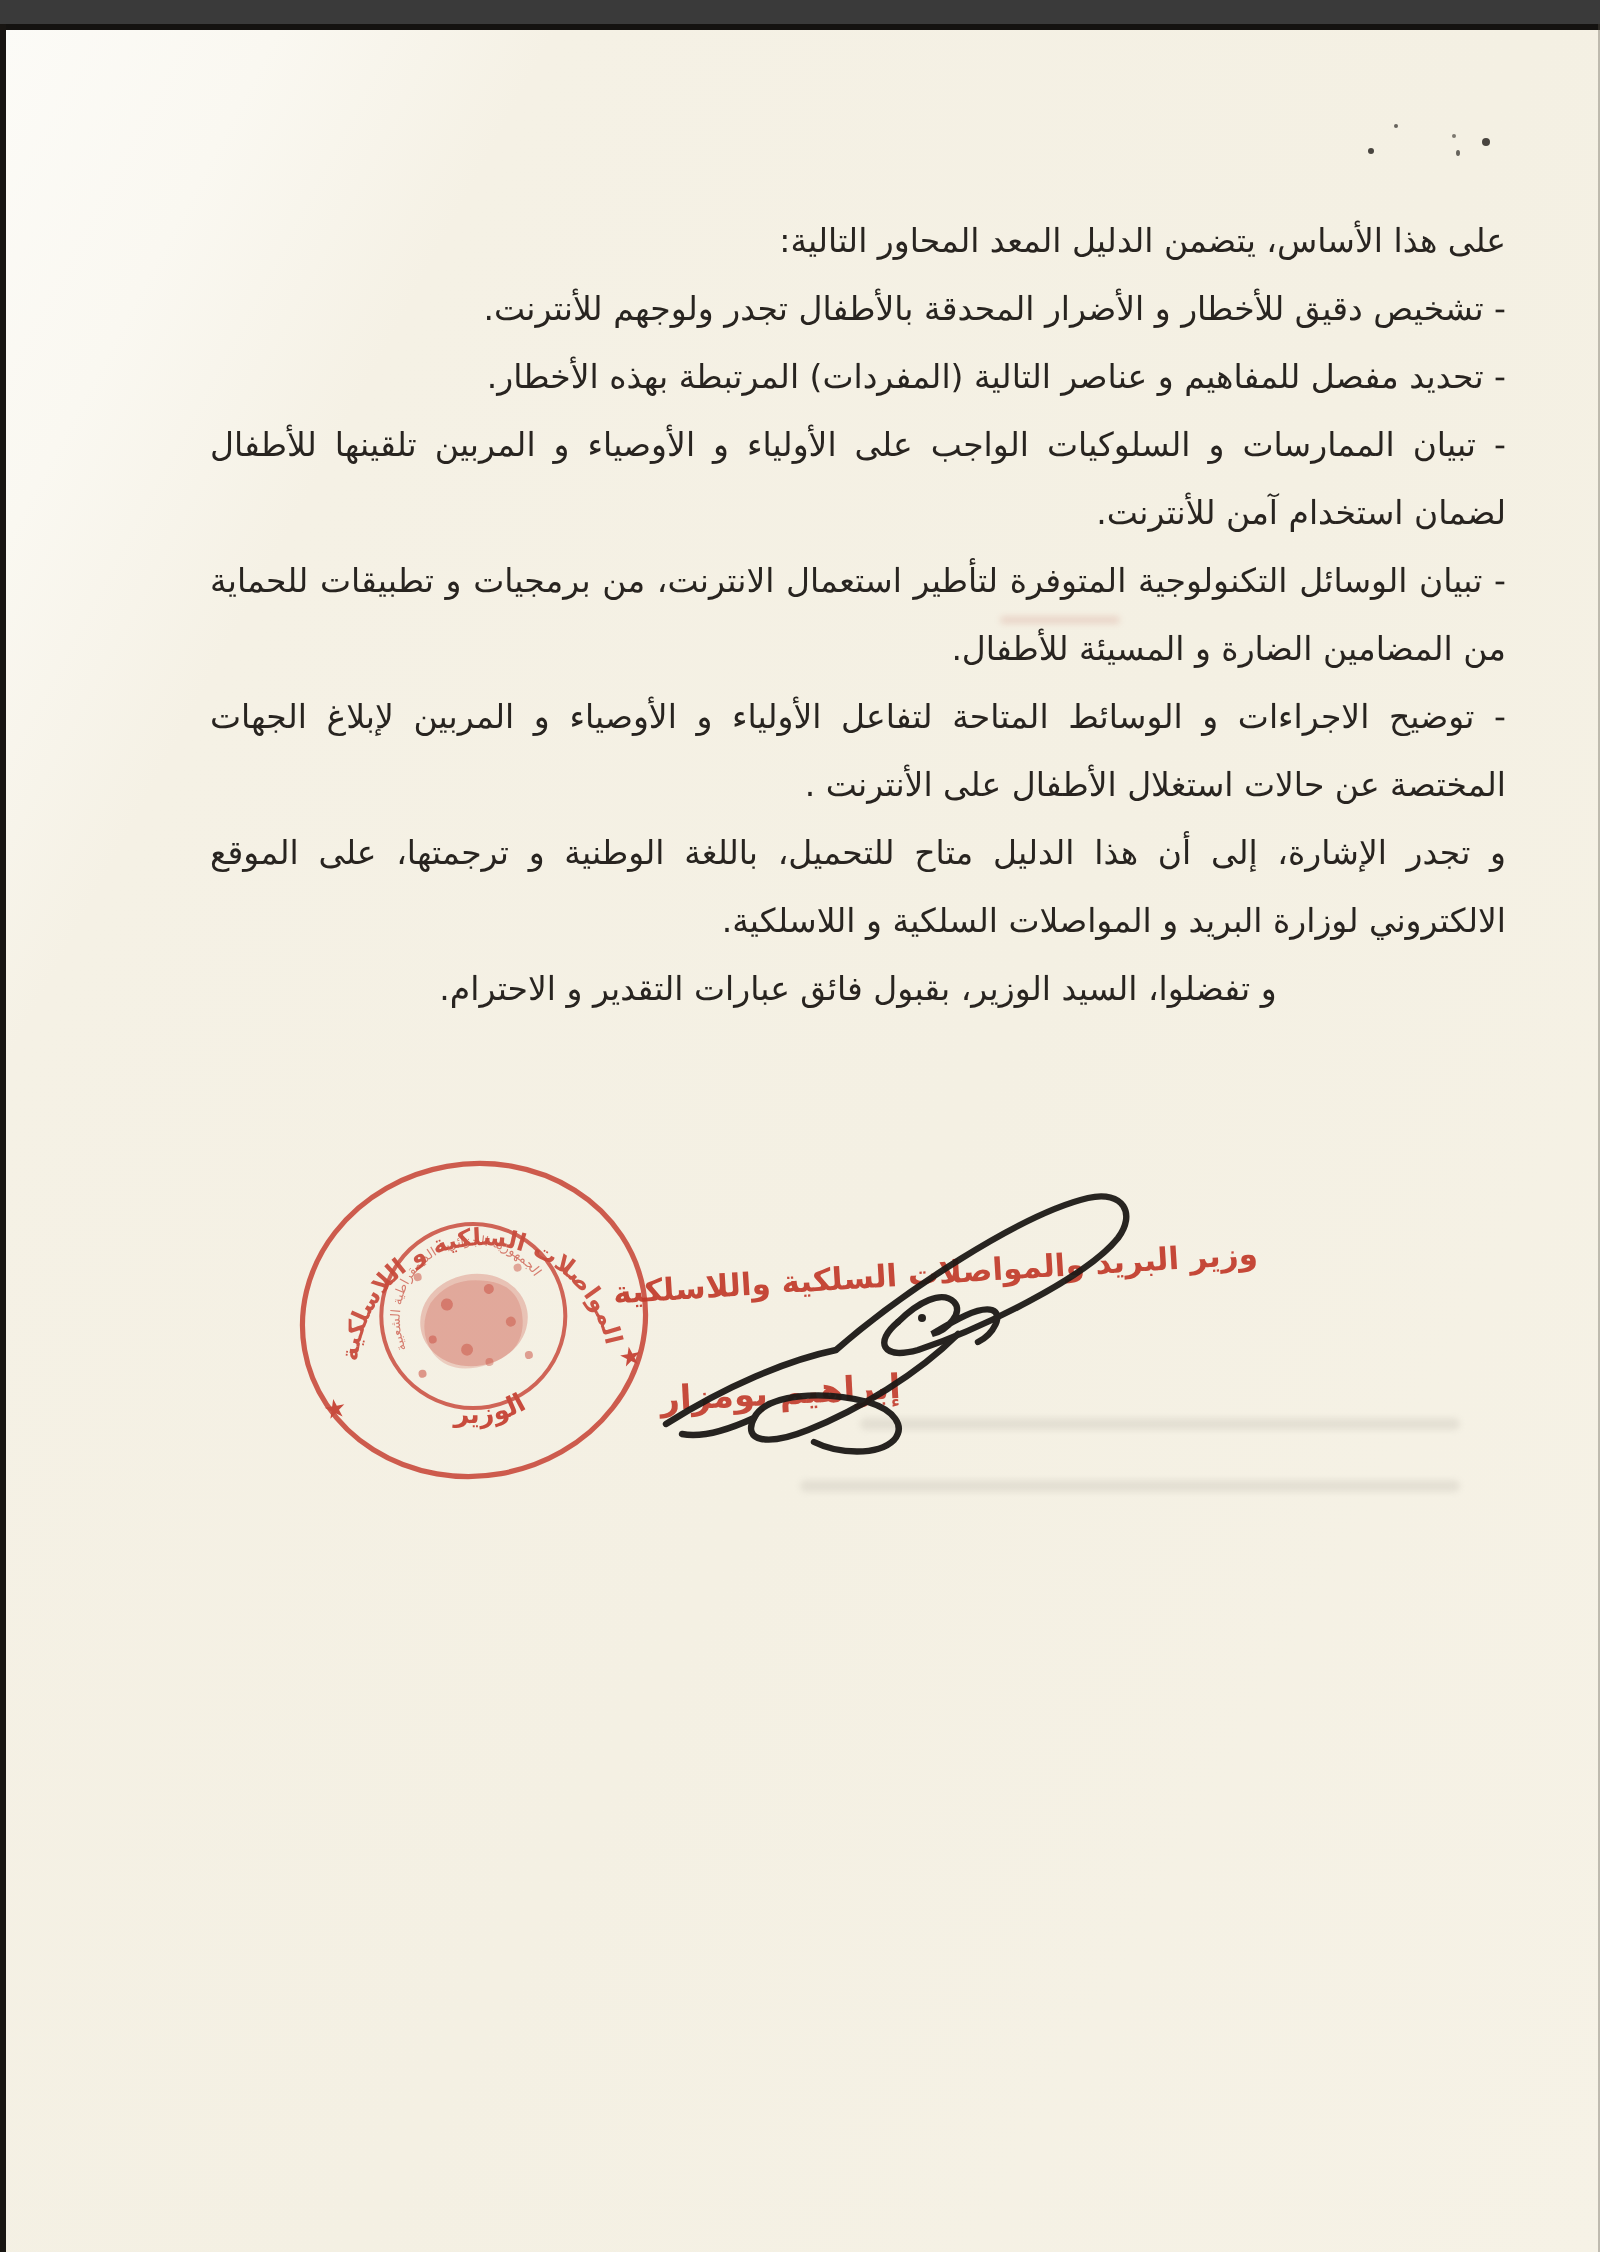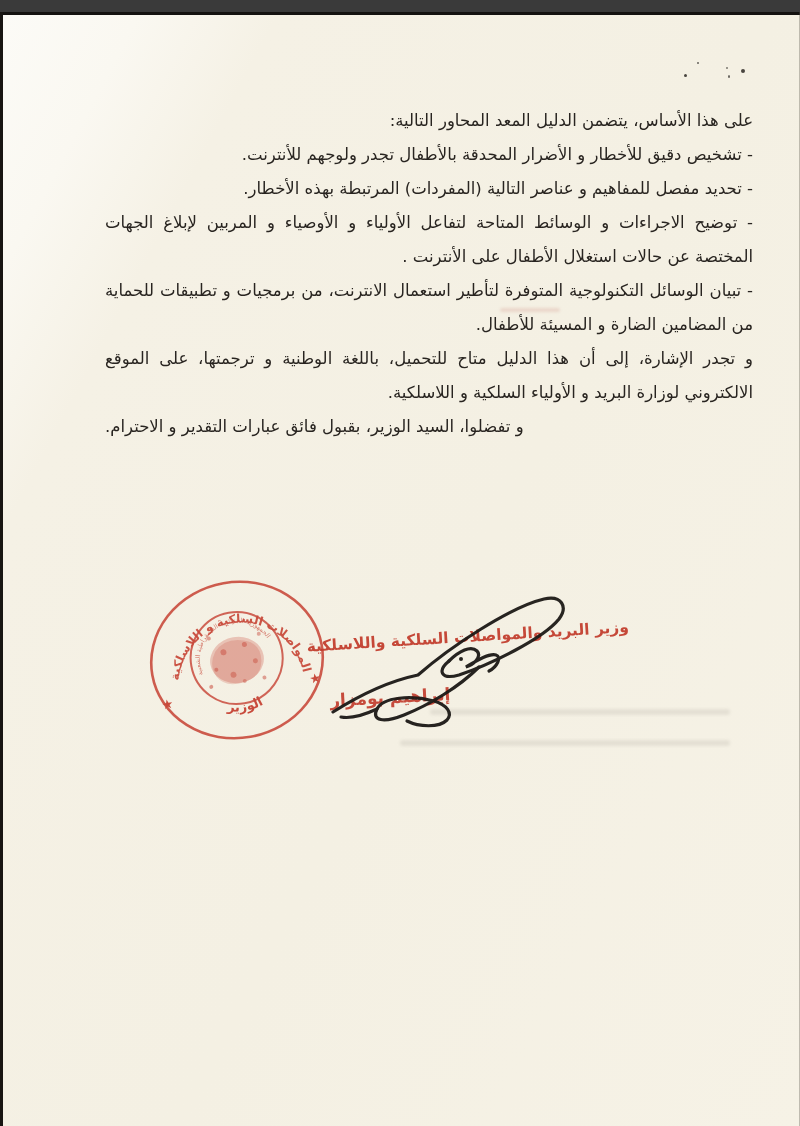--- a/index.html
+++ b/index.html
@@ -28,21 +28,21 @@
     text-align: justify;
     color: #282420;
     font-size: 16.5px;
     line-height: 34px;
     letter-spacing: 0;
   }
   .letter-body p { margin: 0; }
   .intro   { margin-bottom: 8px; }
   .b-gap   { margin-bottom: 33px; }
   .note    { margin-top: 12px; }
-  .closing { margin-top: 20px; text-align: left; }
+  .closing { margin-top: 20px; text-align: center; }
 
   
   .speck { position:absolute; border-radius:50%; background:#2a2722; }
 
   
   .ghost {
     position:absolute; height:6px; border-radius:3px;
     background:#9a948a; opacity:.18; filter: blur(1.5px);
   }
 
@@ -81,23 +81,24 @@
   <div class="speck" style="left:741px;top:57px;width:4px;height:4px;opacity:.85"></div>
 
   <div class="ghost" style="left:430px;top:697px;width:300px"></div>
   <div class="ghost" style="left:400px;top:728px;width:330px"></div>
   <div class="ghost" style="left:500px;top:296px;width:60px;height:4px;background:#c77a6e;opacity:.22"></div>
 
   <div class="letter-body">
     <p class="intro">على هذا الأساس، يتضمن الدليل المعد المحاور التالية:</p>
     <p class="b-gap">- تشخيص دقيق للأخطار و الأضرار المحدقة بالأطفال تجدر ولوجهم للأنترنت.</p>
     <p>- تحديد مفصل للمفاهيم و عناصر التالية (المفردات) المرتبطة بهذه الأخطار.</p>
+    <p>- تبيان الممارسات و السلوكيات الواجب على الأولياء و الأوصياء و المربين تلقينها للأطفال لضمان استخدام آمن للأنترنت.</p>
+    <p>- تبيان الوسائل التكنولوجية المتوفرة لتأطير استعمال الانترنت، من برمجيات و تطبيقات للحماية من المضامين الضارة و المسيئة للأطفال.</p>
     <p>- توضيح الاجراءات و الوسائط المتاحة لتفاعل الأولياء و الأوصياء و المربين لإبلاغ الجهات المختصة عن حالات استغلال الأطفال على الأنترنت .</p>
-    <p>- تبيان الوسائل التكنولوجية المتوفرة لتأطير استعمال الانترنت، من برمجيات و تطبيقات للحماية من المضامين الضارة و المسيئة للأطفال.</p>
-    <p class="note">و تجدر الإشارة، إلى أن هذا الدليل متاح للتحميل، باللغة الوطنية و ترجمتها، على الموقع الالكتروني لوزارة البريد و الأولياء السلكية و اللاسلكية.</p>
+    <p class="note">و تجدر الإشارة، إلى أن هذا الدليل متاح للتحميل، باللغة الوطنية و ترجمتها، على الموقع الالكتروني لوزارة البريد و المواصلات السلكية و اللاسلكية.</p>
     <p class="closing">و تفضلوا، السيد الوزير، بقبول فائق عبارات التقدير و الاحترام.</p>
   </div>
 
   <svg class="stamp-svg" width="192" height="168" viewBox="0 0 192 168">
     <defs>
       <path id="ringArc" d="M 31,108 A 63,63 0 1 1 157,108" fill="none"></path>
       <path id="botArc" d="M 50,110 A 53,53 0 0 0 138,110" fill="none"></path>
       <path id="innArc" d="M 60,96  A 37,37 0 1 1 128,96" fill="none"></path>
     </defs>
     <g transform="rotate(-10 94 82)" fill="none" stroke="#c43a2b">

